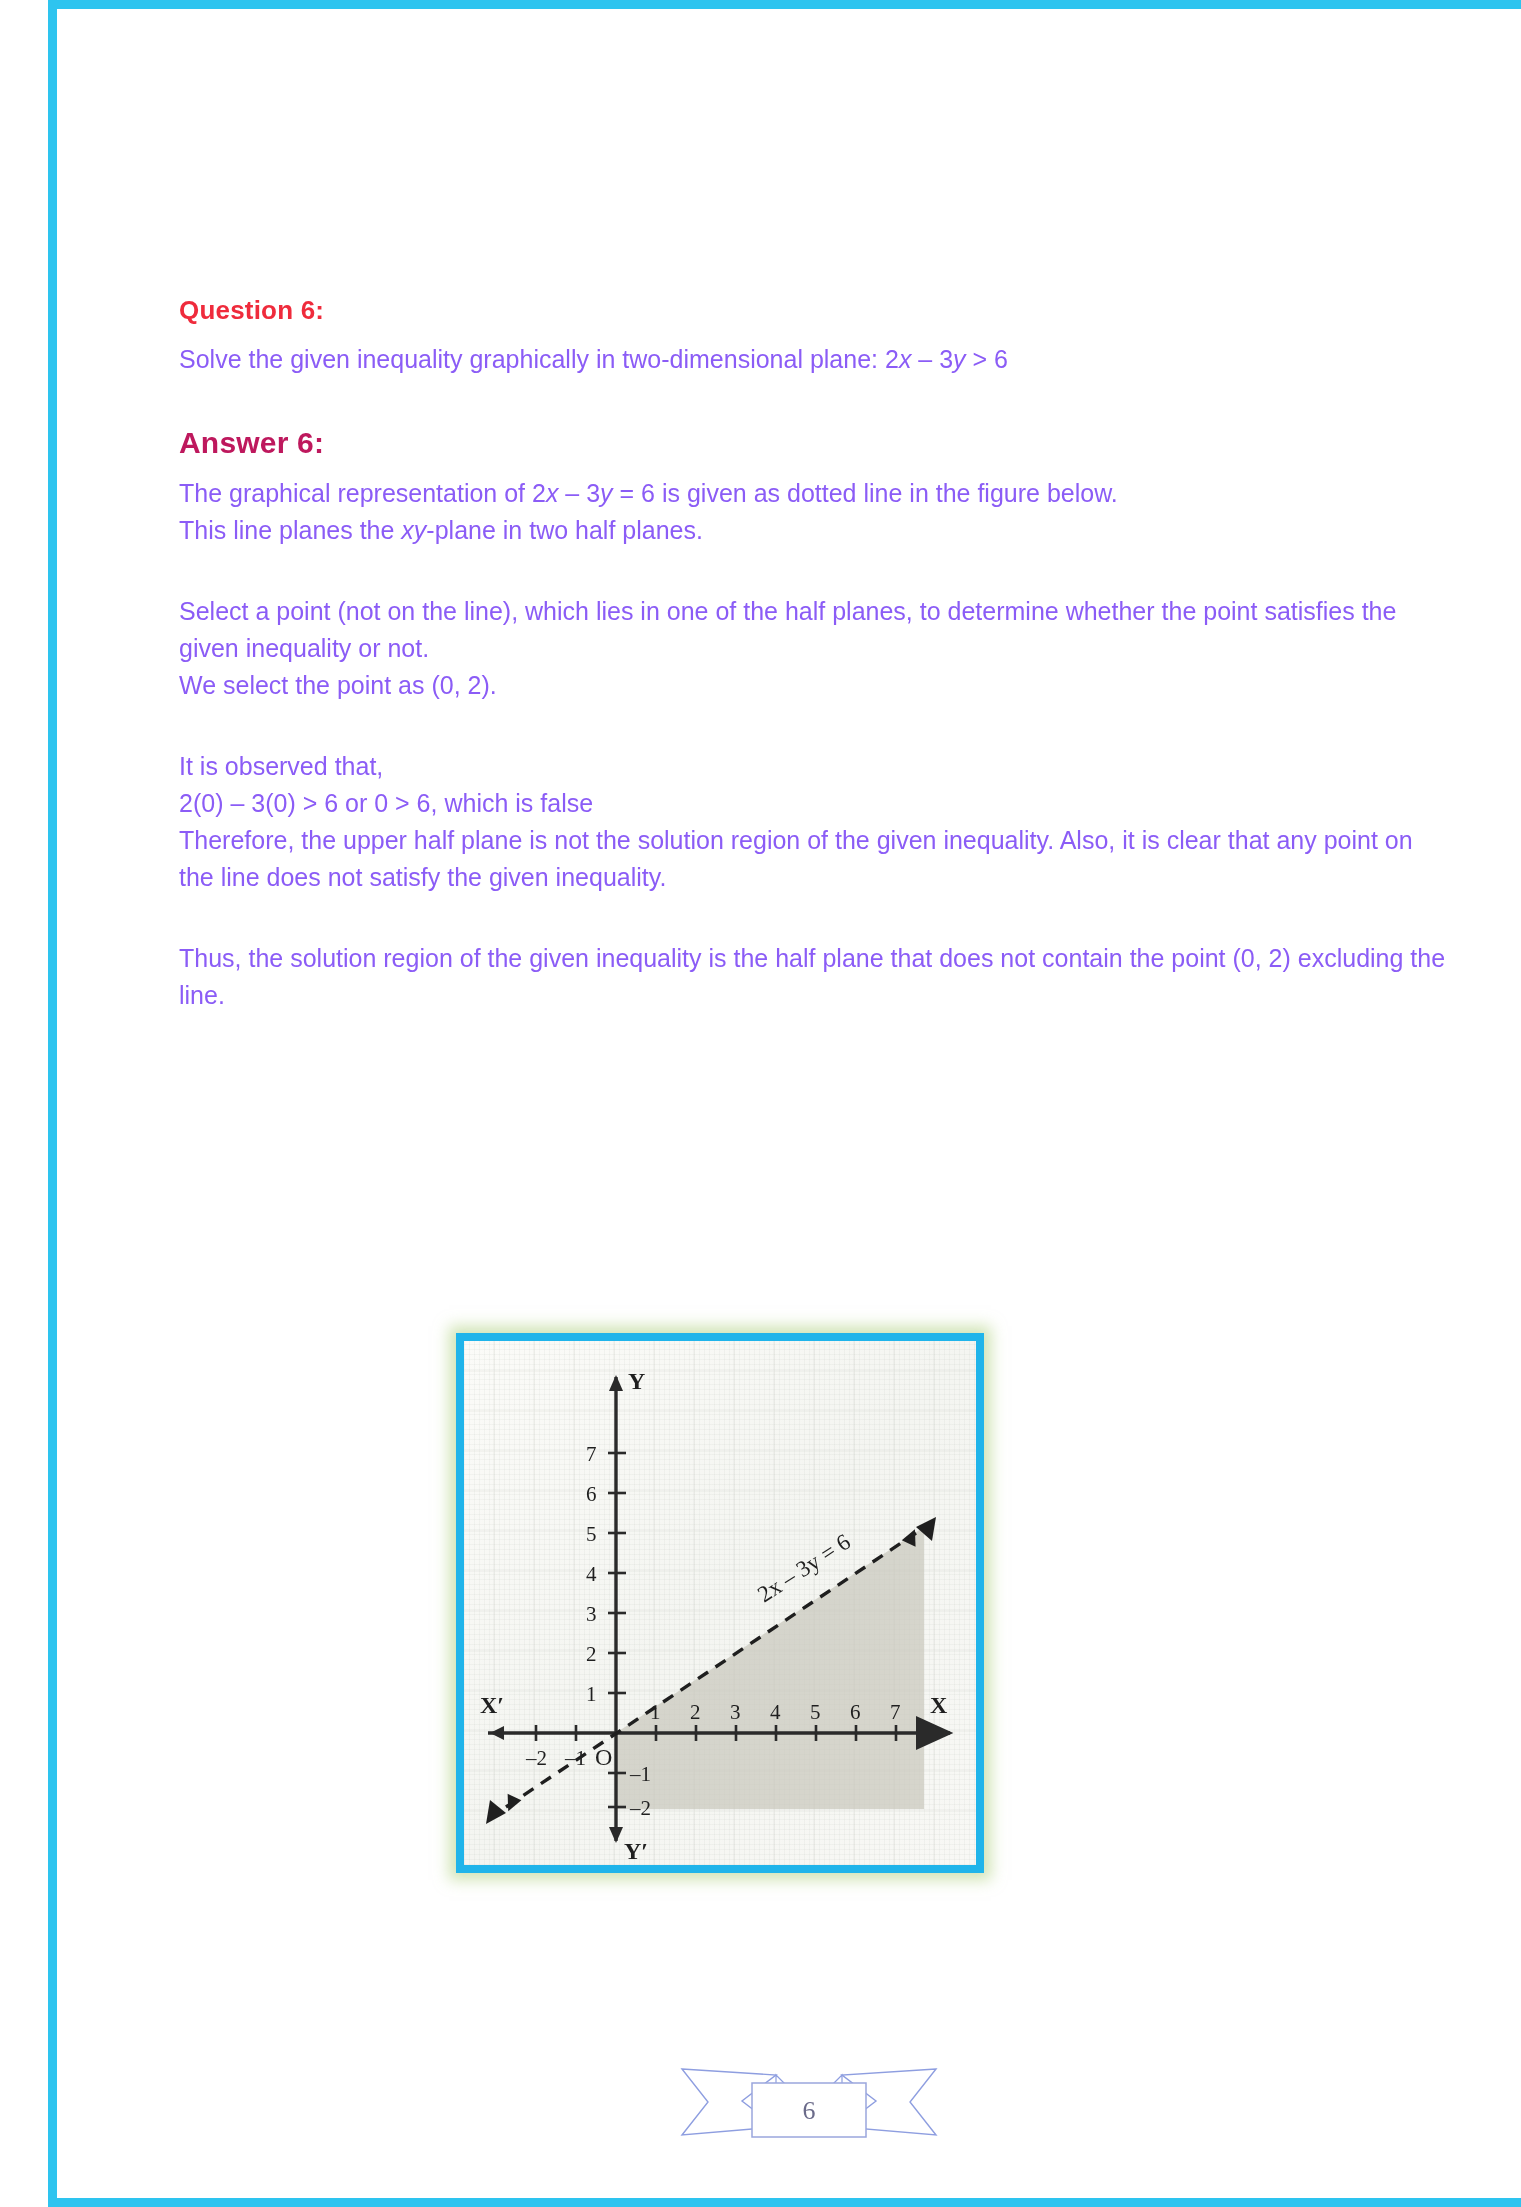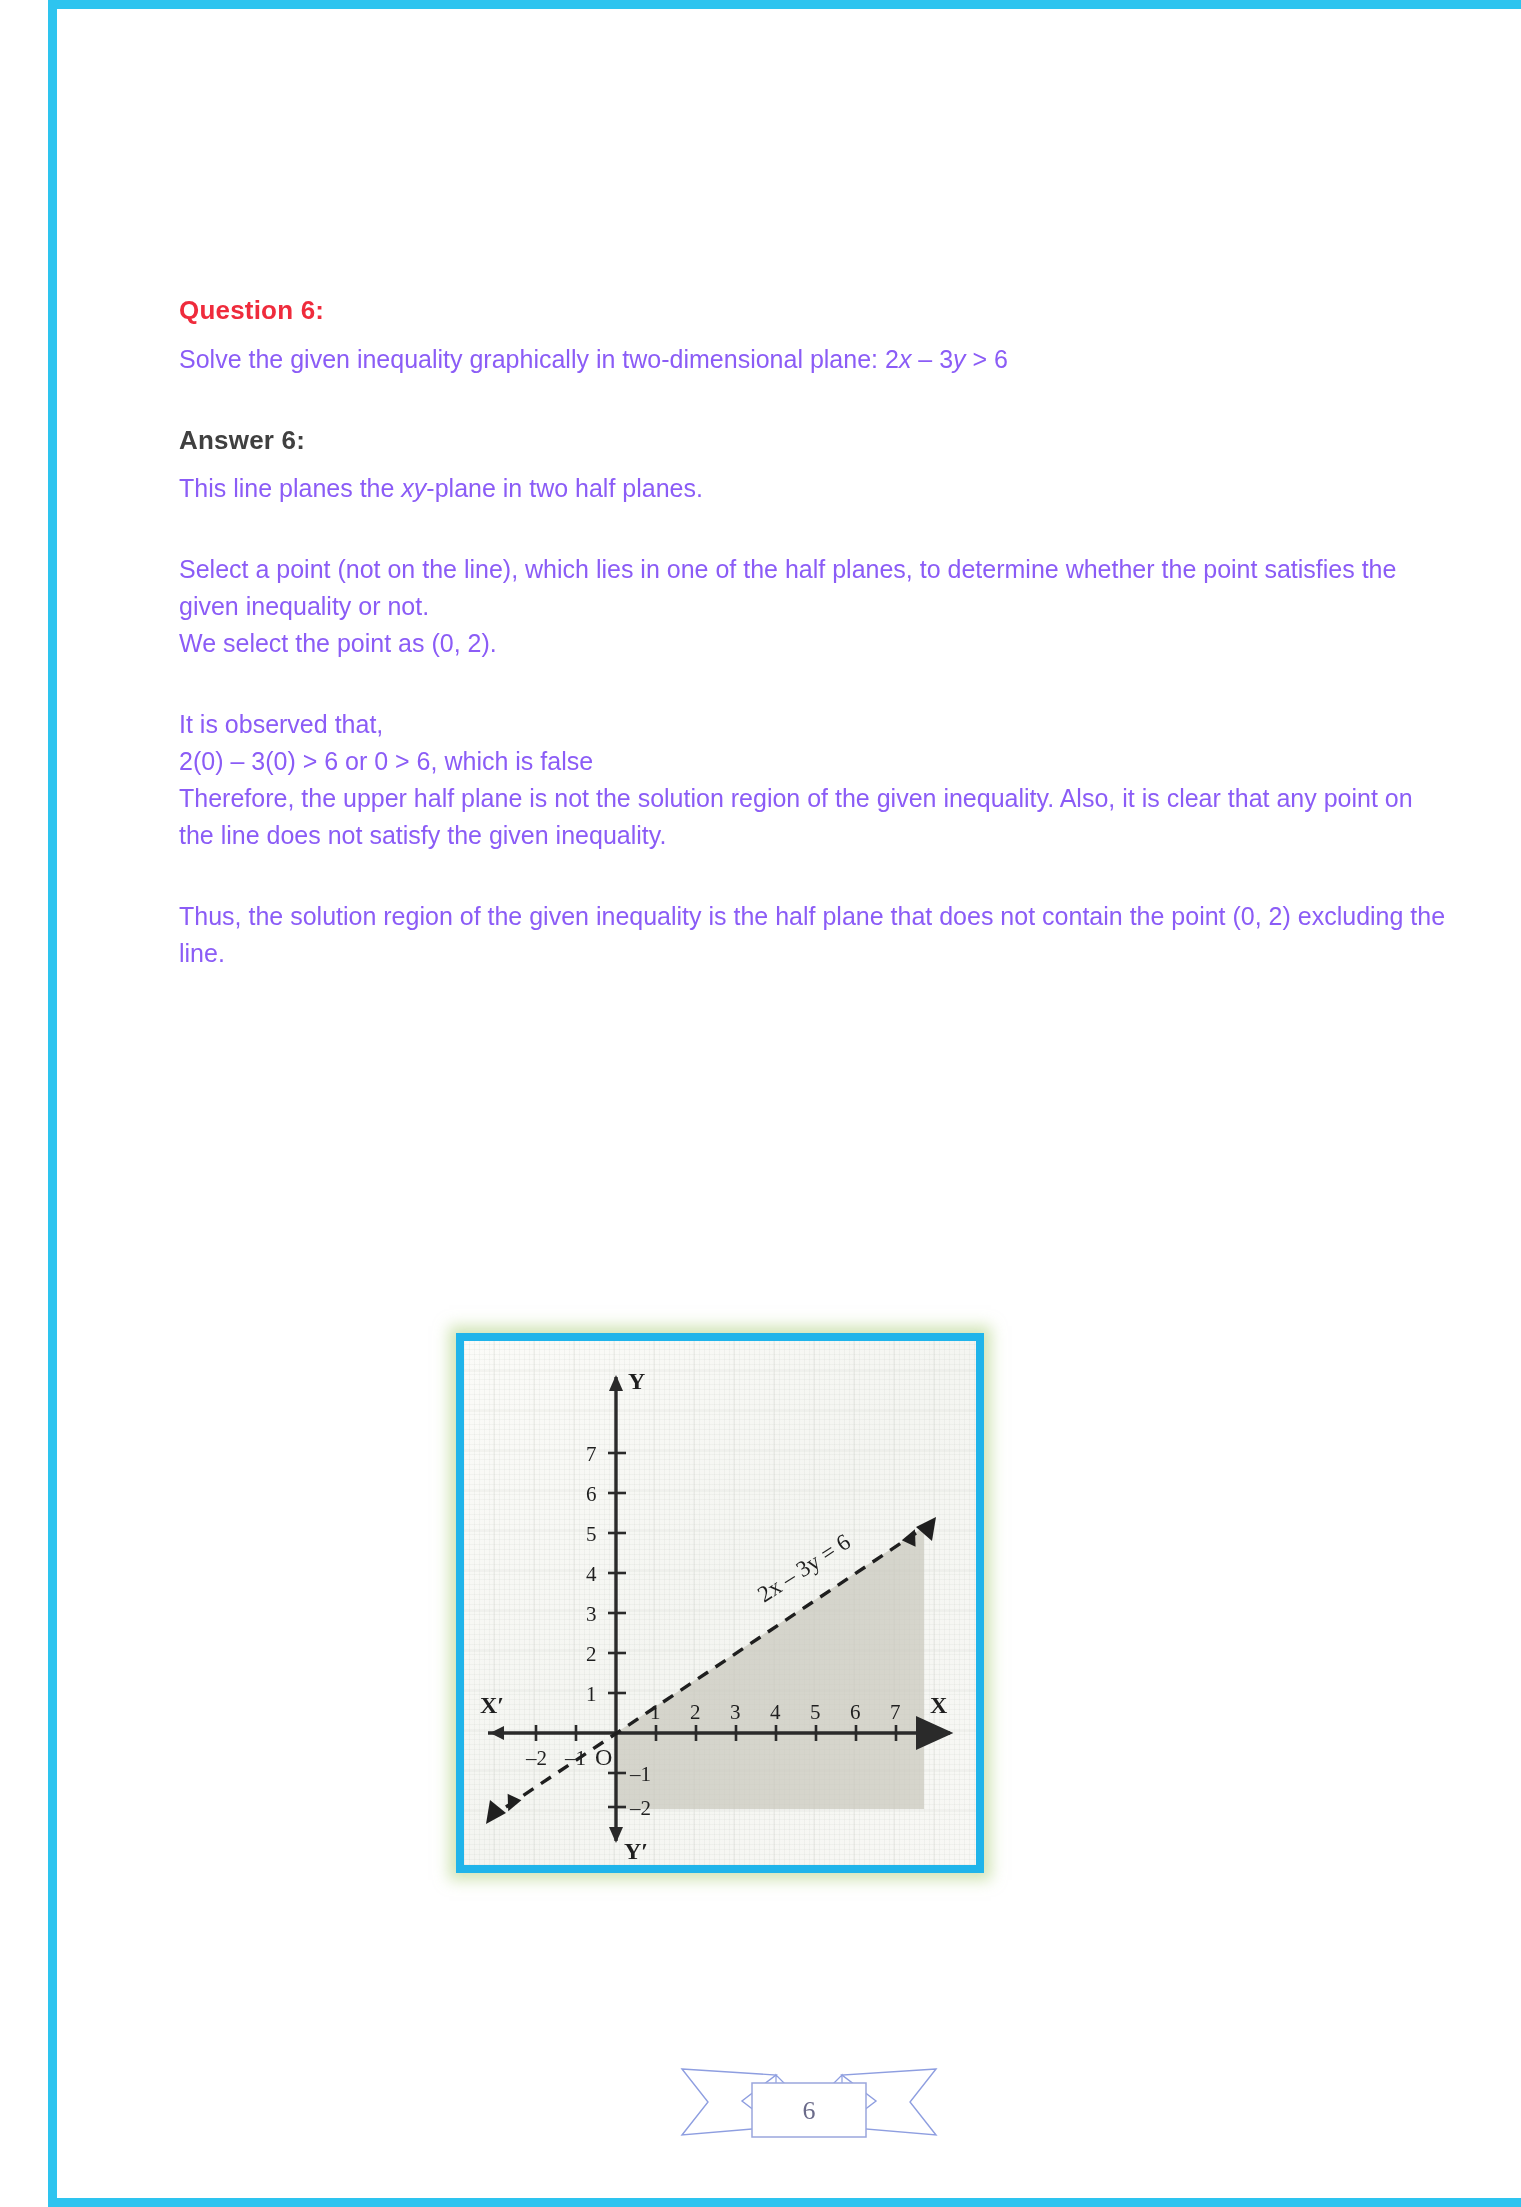--- a/index.html
+++ b/index.html
@@ -34,23 +34,23 @@
 
   .q-head {
     color: #ef2b3c;
     font-weight: bold;
     font-size: 26px;
     letter-spacing: 0.2px;
     margin: 0 0 16px 0;
     line-height: 1.1;
   }
   .a-head {
-    color: #404040;
+    color: #be185d;
     font-weight: bold;
-    font-size: 26px;
+    font-size: 30px;
     letter-spacing: 0.2px;
     margin: 0 0 16px 0;
     line-height: 1.1;
   }
   p.body-text {
     color: #8b5cf6;
     font-size: 25px;
     line-height: 1.48;
     margin: 0;
     font-weight: 400;
@@ -117,20 +117,21 @@
     <div class="content">
 
       <div class="q-head">Question 6:</div>
 
       <p class="body-text"><span>Solve the given inequality graphically in two-dimensional plane: 2</span><em class="math">x</em><span> – 3</span><em class="math">y</em><span> &gt; 6</span></p>
 
       <div class="gap-lg"></div>
 
       <div class="a-head">Answer 6:</div>
 
+      <p class="body-text"><span>The graphical representation of 2</span><em class="math">x</em><span> – 3</span><em class="math">y</em><span> = 6 is given as dotted line in the figure below.</span></p>
 
       <p class="body-text"><span>This line planes the </span><em class="math">xy</em><span>-plane in two half planes.</span></p>
 
       <div class="gap-md"></div>
 
       <p class="body-text">Select a point (not on the line), which lies in one of the half planes, to determine whether the point satisfies the given inequality or not.</p>
       <p class="body-text">We select the point as (0, 2).</p>
 
       <div class="gap-md"></div>
 

